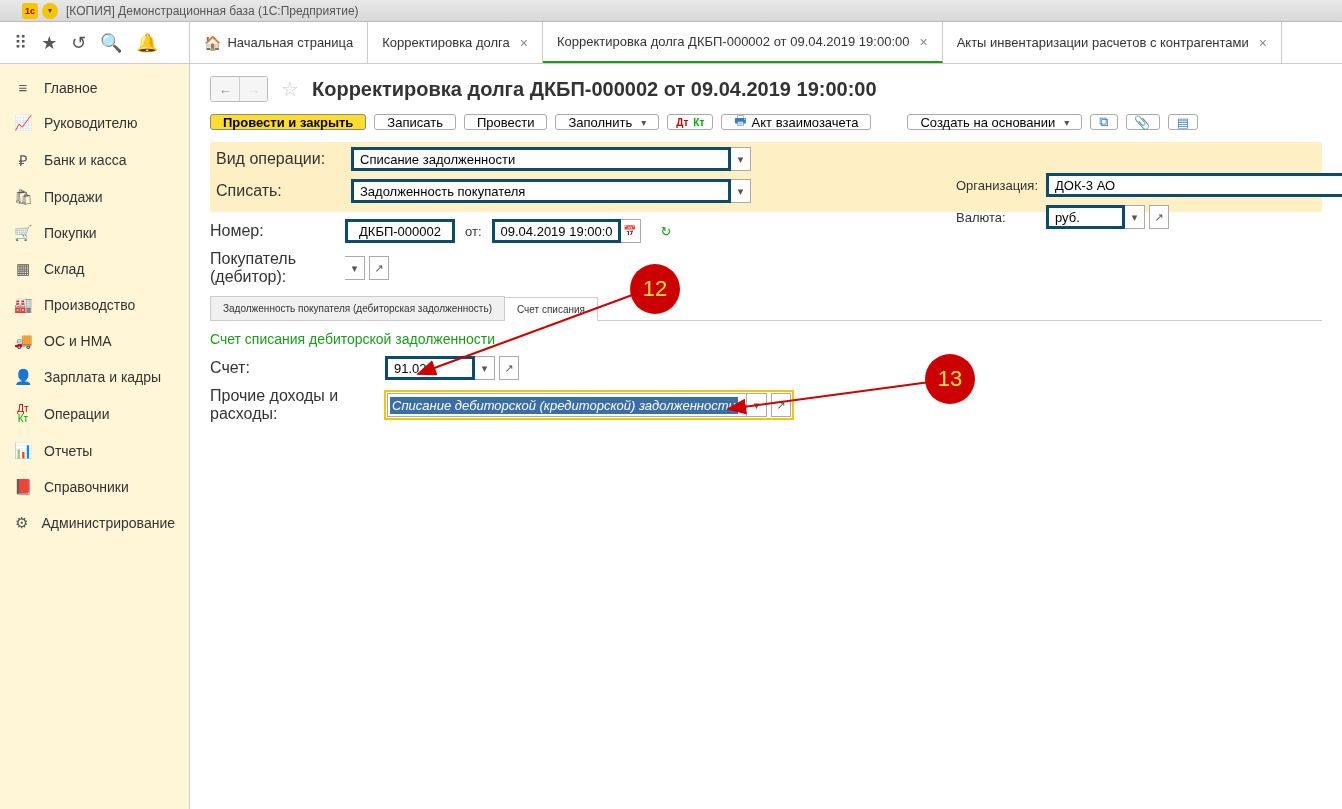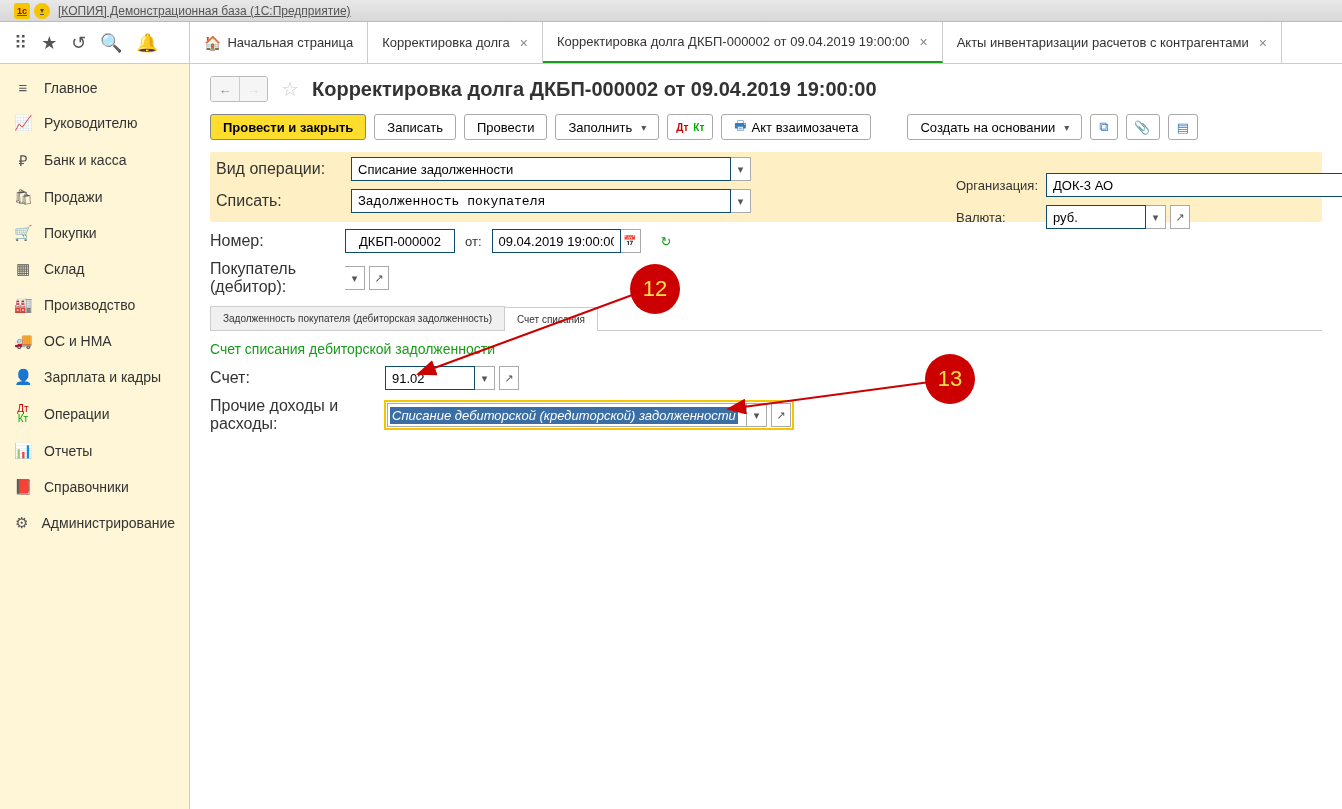--- a/index.html
+++ b/index.html
@@ -1,19 +1,19 @@
 <!DOCTYPE html>
 <html><head>
 <meta charset="utf-8">
 <style>
   * { box-sizing: border-box; margin: 0; padding: 0; }
   body { font-family: Arial, sans-serif; font-size: 13px; color: #333; background: #fff; width: 1342px; height: 809px; overflow: hidden; }
   
   
-  .titlebar { height: 22px; background: linear-gradient(#e8e8e8, #d8d8d8); border-bottom: 1px solid #bbb; display: flex; align-items: center; padding: 0 14px; font-size: 12px; color: #555; text-decoration: underline; }
+  .titlebar { height: 22px; background: linear-gradient(#e8e8e8, #d8d8d8); border-bottom: 1px solid #bbb; display: flex; align-items: center; padding: 0 22px; font-size: 12px; color: #555; }
   .titlebar .logo { width: 16px; height: 16px; background: #f5c500; border-radius: 3px; margin-right: 4px; display:flex;align-items:center;justify-content:center;font-size:9px;font-weight:bold;color:#a00;}
   .titlebar .drop { width:16px;height:16px;background:#f5c500;border-radius:50%;margin-right:8px;display:flex;align-items:center;justify-content:center;font-size:8px;color:#444;}
   
   
   .toolbar-row { height: 42px; background: #fff; border-bottom: 1px solid #ccc; display: flex; align-items: stretch; }
   .toolbar-icons { width: 190px; display:flex; align-items:center; gap:14px; padding: 0 14px; border-right:1px solid #ccc; background:#fff;}
   .toolbar-icons .ticon { font-size:18px; color:#555; cursor:pointer; }
   .tabs { flex:1; display:flex; align-items:stretch; }
   .tab { display:flex; align-items:center; padding: 0 14px; border-right:1px solid #ccc; color:#333; cursor:pointer; position:relative; font-size:13px; gap:6px;}
   .tab.active { border-bottom: 2px solid #1a9c1a; }
@@ -29,35 +29,35 @@
   .content { flex:1; padding: 12px 20px; position:relative; background:#fff;}
   
   .page-header { display:flex; align-items:center; gap:10px; margin-bottom:12px;}
   .nav-btns { display:flex; border:1px solid #bbb; border-radius:3px; overflow:hidden;}
   .nav-btn { width:28px; height:24px; display:flex;align-items:center;justify-content:center; color:#888; cursor:pointer; background:#f5f5f5;}
   .nav-btn + .nav-btn { border-left:1px solid #ccc;}
   .star-btn { width:24px;height:24px;display:flex;align-items:center;justify-content:center;color:#ccc;font-size:20px;cursor:pointer;}
   .page-title { font-size:20px; font-weight:bold; color:#333;}
   
   .button-row { display:flex; gap:8px; align-items:center; margin-bottom:12px; flex-wrap:wrap;}
-  .btn { border:1px solid #aaa; background:#fff; padding:4px 12px; border-radius:3px; cursor:pointer; font-size:13px; height:26px; display:inline-flex;align-items:center; gap:5px;}
+  .btn { border:1px solid #aaa; background:#fff; padding:4px 12px; border-radius:3px; cursor:pointer; font-size:13px; height:16px; display:inline-flex;align-items:center; gap:5px;}
   .btn.primary { background:#ffdd2d; border-color:#888; font-weight:bold;}
   .btn.dropdown::after { content:"▾"; margin-left:4px; font-size:10px; color:#555;}
   .btn.icon-only { padding:4px 8px; }
   .icon-dt { color:#c00; font-size:10px; font-weight:bold; }
   .icon-kt { color:#0a0; font-size:10px; font-weight:bold; }
   .icon-print { color:#3a7cc0; }
   
   .form-area { }
   .highlight-block { background:#ffefc4; padding:4px 6px 2px; border-radius:2px; margin-bottom:4px;}
   .form-row { display:flex; align-items:center; margin-bottom:6px; min-height:26px;}
   .form-label { width:135px; color:#333; font-size:16px;}
   .form-label.wide { width:175px;}
   .form-input-wrap { display:flex; align-items:stretch; }
-  .form-input { border:1px solid #0c4a6e; background:#fff; padding:3px 6px; height:24px; font-size:13px; }
+  .form-input { border:3px solid #0c4a6e; background:#fff; padding:3px 6px; height:24px; font-size:13px; }
   .input-btn { border:1px solid #aaa; border-left:none; background:#fff; width:20px; height:24px; display:flex;align-items:center;justify-content:center; cursor:pointer; font-size:11px; color:#555;}
   
   .sub-tabs { display:flex; border-bottom:1px solid #ccc; margin-top:10px; margin-bottom:10px;}
   .sub-tab { padding:6px 12px; border:1px solid #ccc; border-bottom:none; background:#f0f0f0; cursor:pointer; margin-right:-1px; font-size:10px;}
   .sub-tab.active { background:#fff; position:relative; top:1px;}
   
   .section-title { color:#1a9c1a; font-size:14px; margin-bottom:8px;}
   
   .highlighted-input { background:#3a6ea5; color:#fff; padding:1px 2px;font-style:italic;}
   .outlined-field { border:1px solid #f5c500 !important; outline:1px solid #f5c500;}
@@ -197,21 +197,21 @@
         <div class="form-row">
           <div class="form-label">Вид операции:</div>
           <div class="form-input-wrap">
             <input class="form-input" style="width: 380px;" value="Списание задолженности">
             <div class="input-btn">▾</div>
           </div>
         </div>
         <div class="form-row">
           <div class="form-label">Списать:</div>
           <div class="form-input-wrap">
-            <input class="form-input" style="width: 380px; font-family: Liberation Mono, monospace;" value="Задолженность покупателя">
+            <input class="form-input" style="width: 380px;" value="Задолженность покупателя">
             <div class="input-btn">▾</div>
           </div>
         </div>
       </div>
 
       <div class="form-row" style="margin-top:6px">
         <div class="form-label">Номер:</div>
         <input class="form-input" style="width: 110px; text-align: center;" value="ДКБП-000002">
         <span style="margin:0 10px">от:</span>
         <div class="form-input-wrap">
@@ -233,21 +233,21 @@
         <div class="form-row">
           <div style="width:90px">Организация:</div>
           <div class="form-input-wrap">
             <input class="form-input" style="width: 360px;" value="ДОК-3 АО">
 
           </div>
         </div>
         <div class="form-row">
           <div style="width:90px">Валюта:</div>
           <div class="form-input-wrap">
-            <input class="form-input" style="width: 100px;" value="руб.">
+            <input class="form-input" style="width: 79px;" value="руб.">
             <div class="input-btn">▾</div>
             <div class="input-btn" style="border-left:1px solid #aaa;margin-left:4px;border:1px solid #aaa">↗</div>
           </div>
         </div>
       </div>
 
       <div class="sub-tabs">
         <div class="sub-tab">Задолженность покупателя (дебиторская задолженность)</div>
         <div class="sub-tab active">Счет списания</div>
       </div>

